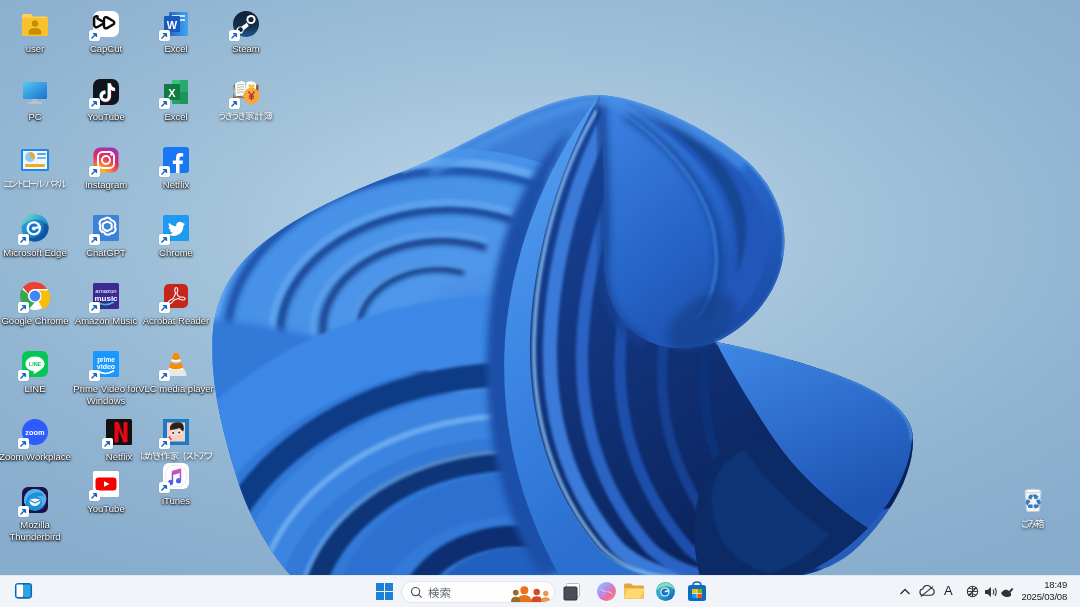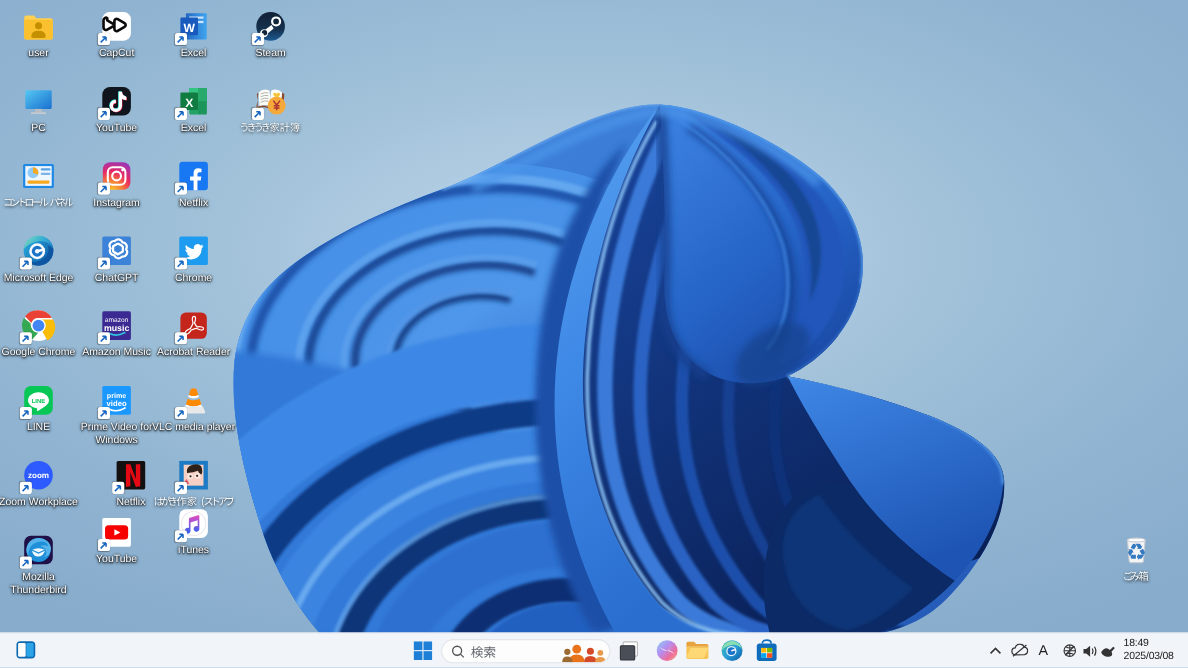--- a/index.html
+++ b/index.html
@@ -6,21 +6,21 @@
 #wall{position:absolute;left:0;top:0;width:1080px;height:607px;}
 .cell{position:absolute;width:86px;text-align:center;}
 .ic{position:relative;width:32px;height:32px;margin:0 auto;}
 .ic>svg{position:absolute;left:0;top:0;}
 .lbl{margin-top:3px;font-size:9.5px;line-height:12px;color:#fff;
 text-shadow:0 1px 2px rgba(0,0,0,1),0 0 2px rgba(0,0,0,.85),0 1px 3px rgba(0,0,0,.5);}
 .sc{position:absolute;left:-1px;bottom:-1px;width:11px;height:11px;background:#fff;border-radius:2px;box-shadow:0 0 1px rgba(0,0,0,.35);}
 .sc svg{position:absolute;left:0;top:0;}
 #taskbar{position:absolute;left:0;top:575px;width:1080px;height:32px;background:#f1f4f9;border-top:1px solid #e4e8ef;box-sizing:border-box;}
 .tico{position:absolute;}
-#clock{position:absolute;right:13px;top:3px;font-size:9.5px;letter-spacing:-.2px;line-height:11.5px;color:#1a1a1a;}
+#clock{position:absolute;right:13px;top:3px;text-align:right;font-size:9.5px;letter-spacing:-.2px;line-height:11.5px;color:#1a1a1a;}
 </style></head><body>
 <svg id="wall" viewBox="0 0 1080 607">
     <defs>
 <clipPath id="sil">
         <path d="M600 95 C540 93 462 150 402 172 C350 191 300 214 263 243 C236 264 217 292 213 330 C209 380 222 430 237 478 C248 515 270 553 292 577 L795 577 C818 572 840 565 860 545 C893 512 914 472 913 438 C912 412 885 394 845 378 C790 357 736 346 716 342 C748 327 777 296 783 258 C789 226 778 190 748 162 C706 126 640 97 600 95 Z"></path>
       </clipPath>
 <linearGradient id="bb" x1="0" y1="0" x2="1" y2="1">
         <stop offset="0" stop-color="#4890e8"></stop>
         <stop offset="1" stop-color="#2055b2"></stop>
       </linearGradient>

